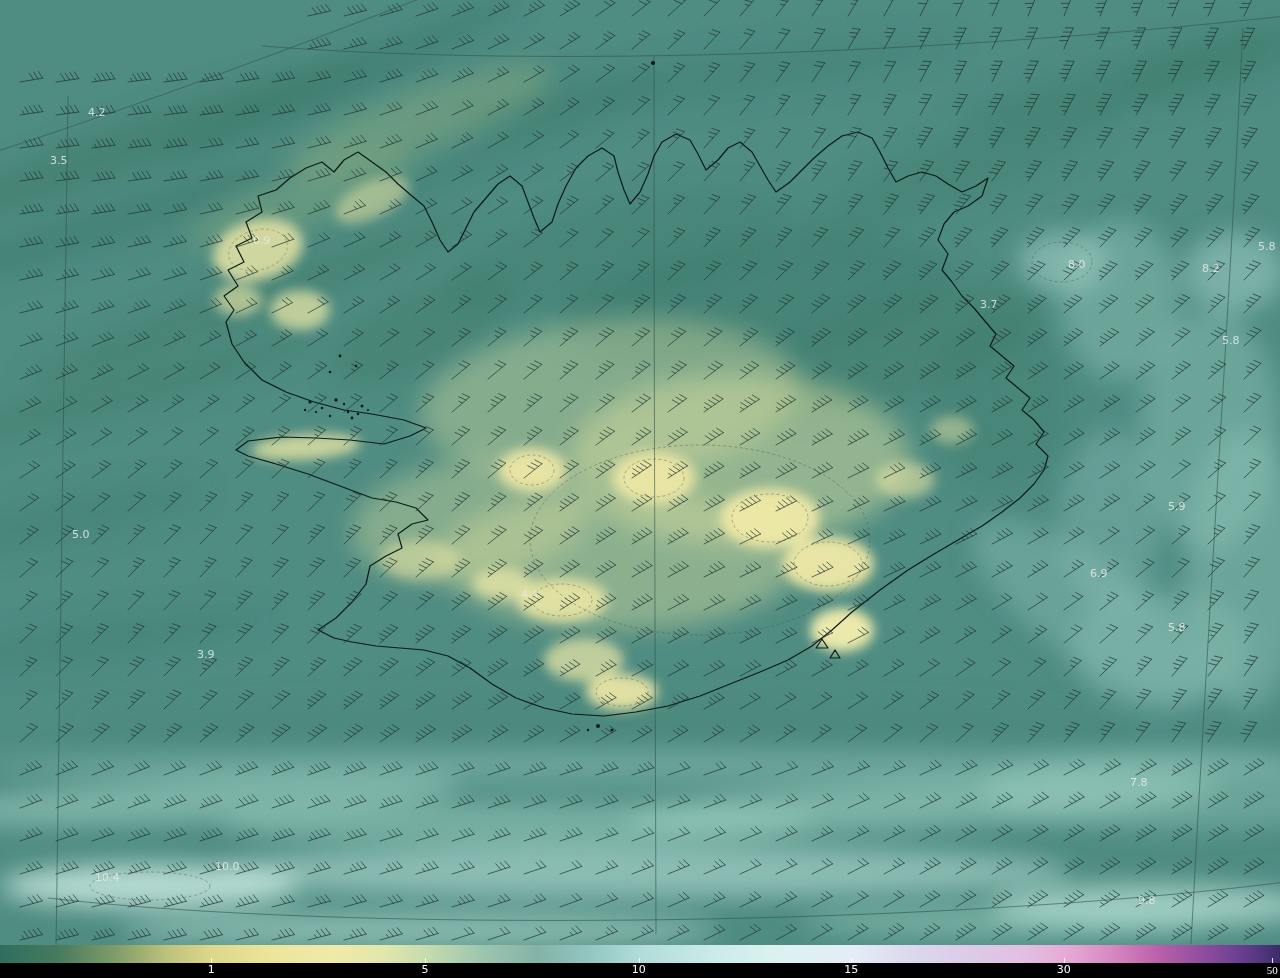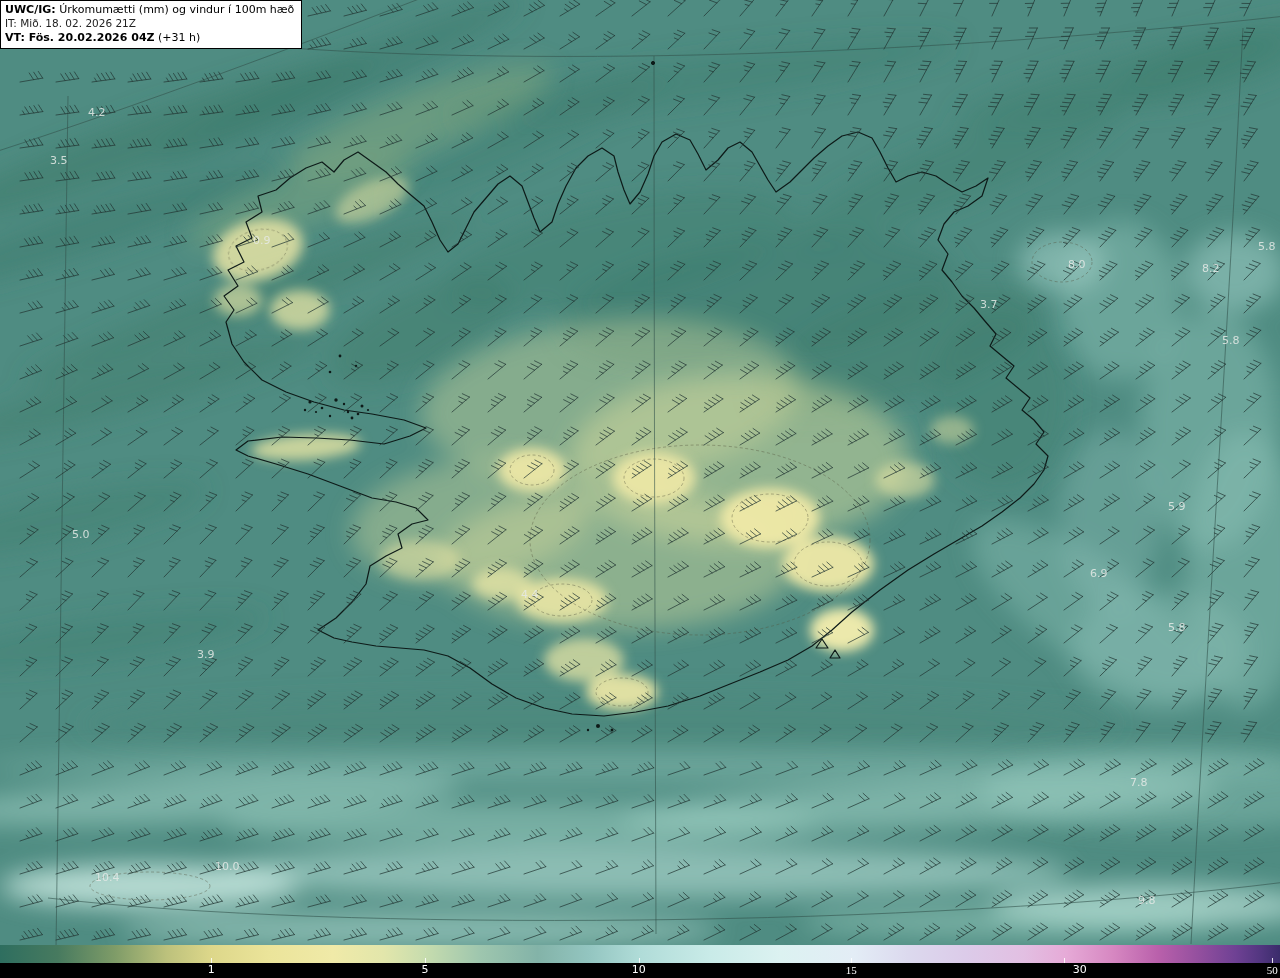--- a/index.html
+++ b/index.html
@@ -211,38 +211,33 @@
         <text x="72" y="538" class="value-label">5.0</text>
         <text x="521" y="598" class="value-label">4.4</text>
         <text x="197" y="658" class="value-label">3.9</text>
         <text x="1130" y="786" class="value-label">7.8</text>
         <text x="1138" y="904" class="value-label">9.8</text>
         <text x="95" y="881" class="value-label">10.4</text>
         <text x="215" y="870" class="value-label">10.0</text>
       </g>
   </svg>
 
-  <div id="title-box">
-    <div class="t1"><b>UWC/IG:</b><span> Úrkomumætti (mm) og vindur í 100m hæð</span></div>
-    <div class="t2">IT: Mið. 18. 02. 2026 21Z</div>
-    <div class="t3"><b>VT: Fös. 20.02.2026 04Z</b><span> (+31 h)</span></div>
-  </div>
 
   <div id="colorbar">
     <div id="cb-gradient" style="background: linear-gradient(90deg, rgb(46, 110, 95) 0%, rgb(71, 122, 95) 4.5%, rgb(127, 156, 104) 9%, rgb(188, 193, 124) 13%, rgb(221, 215, 138) 16.5%, rgb(235, 228, 154) 21%, rgb(240, 234, 168) 26%, rgb(226, 230, 171) 30%, rgb(198, 220, 174) 33.3%, rgb(158, 198, 174) 37.5%, rgb(131, 179, 168) 42%, rgb(147, 197, 192) 46%, rgb(176, 220, 216) 50%, rgb(201, 235, 232) 55.5%, rgb(220, 242, 241) 61%, rgb(227, 237, 246) 66.7%, rgb(220, 217, 238) 71%, rgb(220, 203, 233) 75.5%, rgb(226, 191, 226) 80%, rgb(230, 170, 215) 83.3%, rgb(214, 135, 193) 87%, rgb(185, 96, 171) 90.5%, rgb(149, 80, 159) 93.5%, rgb(111, 65, 148) 96.5%, rgb(82, 54, 128) 98.5%, rgb(58, 44, 107) 100%);">
         <span class="cb-tick" style="left: 16.5%;"></span>
         <span class="cb-tick" style="left: 33.2%;"></span>
         <span class="cb-tick" style="left: 49.9%;"></span>
         <span class="cb-tick" style="left: 66.5%;"></span>
         <span class="cb-tick" style="left: 83.1%;"></span>
         <span class="cb-tick" style="left: 99.4%;"></span>
       </div>
     <div id="cb-labels">
         <span class="cb-tick-label" style="left: 16.5%;">1</span>
         <span class="cb-tick-label" style="left: 33.2%;">5</span>
         <span class="cb-tick-label" style="left: 49.9%;">10</span>
-        <span class="cb-tick-label" style="left: 66.5%; font-family: Liberation Serif, serif;">15</span>
-        <span class="cb-tick-label" style="left: 83.1%; margin-left: 16px;">30</span>
+        <span class="cb-tick-label" style="left: 66.5%;">15</span>
+        <span class="cb-tick-label" style="left: 83.1%;">30</span>
         <span class="cb-tick-label" style="left: 99.4%; font-family: Liberation Serif, serif;">50</span>
       </div>
   </div>
 
 </div>
 
 </body></html>

